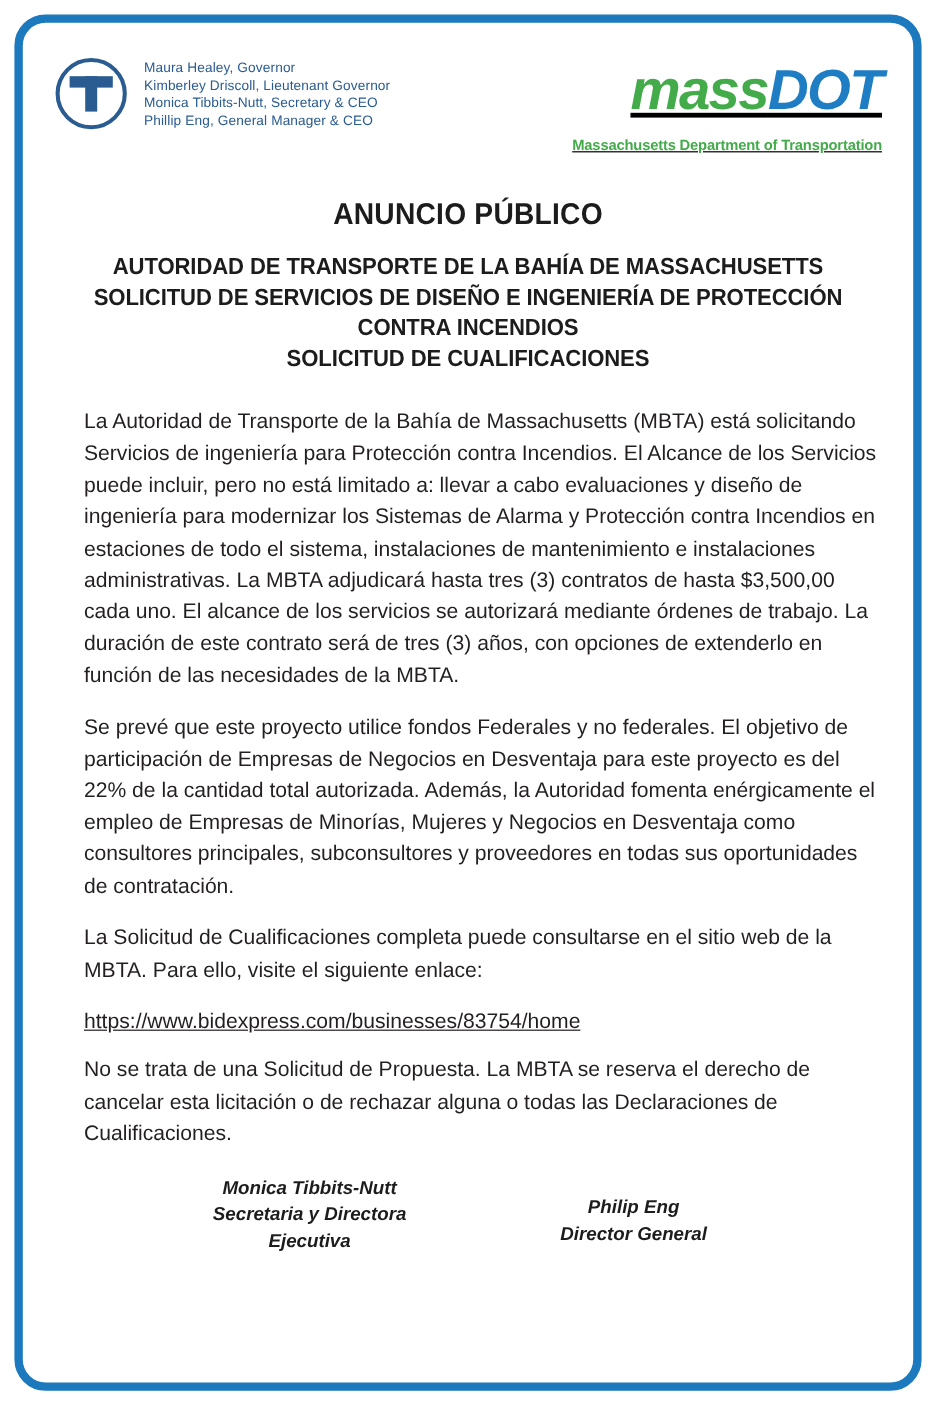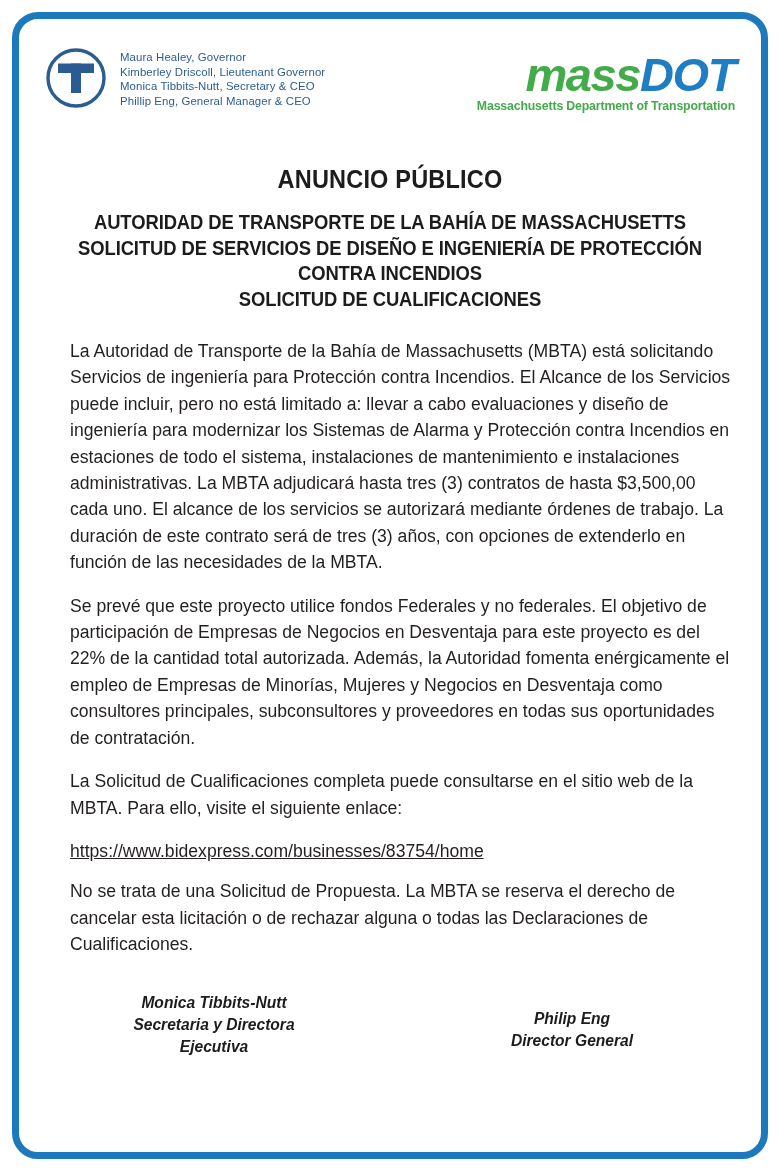--- a/index.html
+++ b/index.html
@@ -56,37 +56,38 @@
     font-size: 11.4px;
     line-height: 14.6px;
     color: #2b5c91;
     white-space: nowrap;
     letter-spacing: .1px;
   }
 
   .massdot-block {
     padding-top: 10px;
     text-align: right;
+    text-decoration: underline;
   }
   .massdot-word {
     font-size: 47px;
     line-height: 47px;
     font-weight: bold;
     font-style: italic;
     letter-spacing: -1.4px;
     white-space: nowrap;
   }
   .massdot-word .mass { color: #44ab4a; }
   .massdot-word .dot  { color: #1f7dc3; }
   .massdot-sub {
     font-size: 12.3px;
     font-weight: bold;
     color: #44ab4a;
     letter-spacing: -0.15px;
-    margin-top: 1px;
+    margin-top: 16px;
     white-space: nowrap;
   }
 
   
   .headings { margin-top: 32px; text-align: center; }
   .heading-main {
     font-size: 25px;
     font-weight: bold;
     color: #1c1c1c;
     letter-spacing: .2px;
@@ -117,23 +118,23 @@
     font-size: 17.6px;
     line-height: 26.4px;
   }
   .link-line a {
     color: #231f20;
     text-decoration: underline;
   }
 
   
   .signatures {
-    margin-top: 34px;
-    display: flex;
-    justify-content: space-between;
+    margin-top: 22px;
+    display: flex;
+    justify-content: center;
     padding: 0 28px 0 34px;
   }
   .sig {
     font-style: italic;
     font-weight: bold;
     font-size: 15.6px;
     line-height: 22px;
     color: #1c1c1c;
     text-align: center;
     width: 270px;

